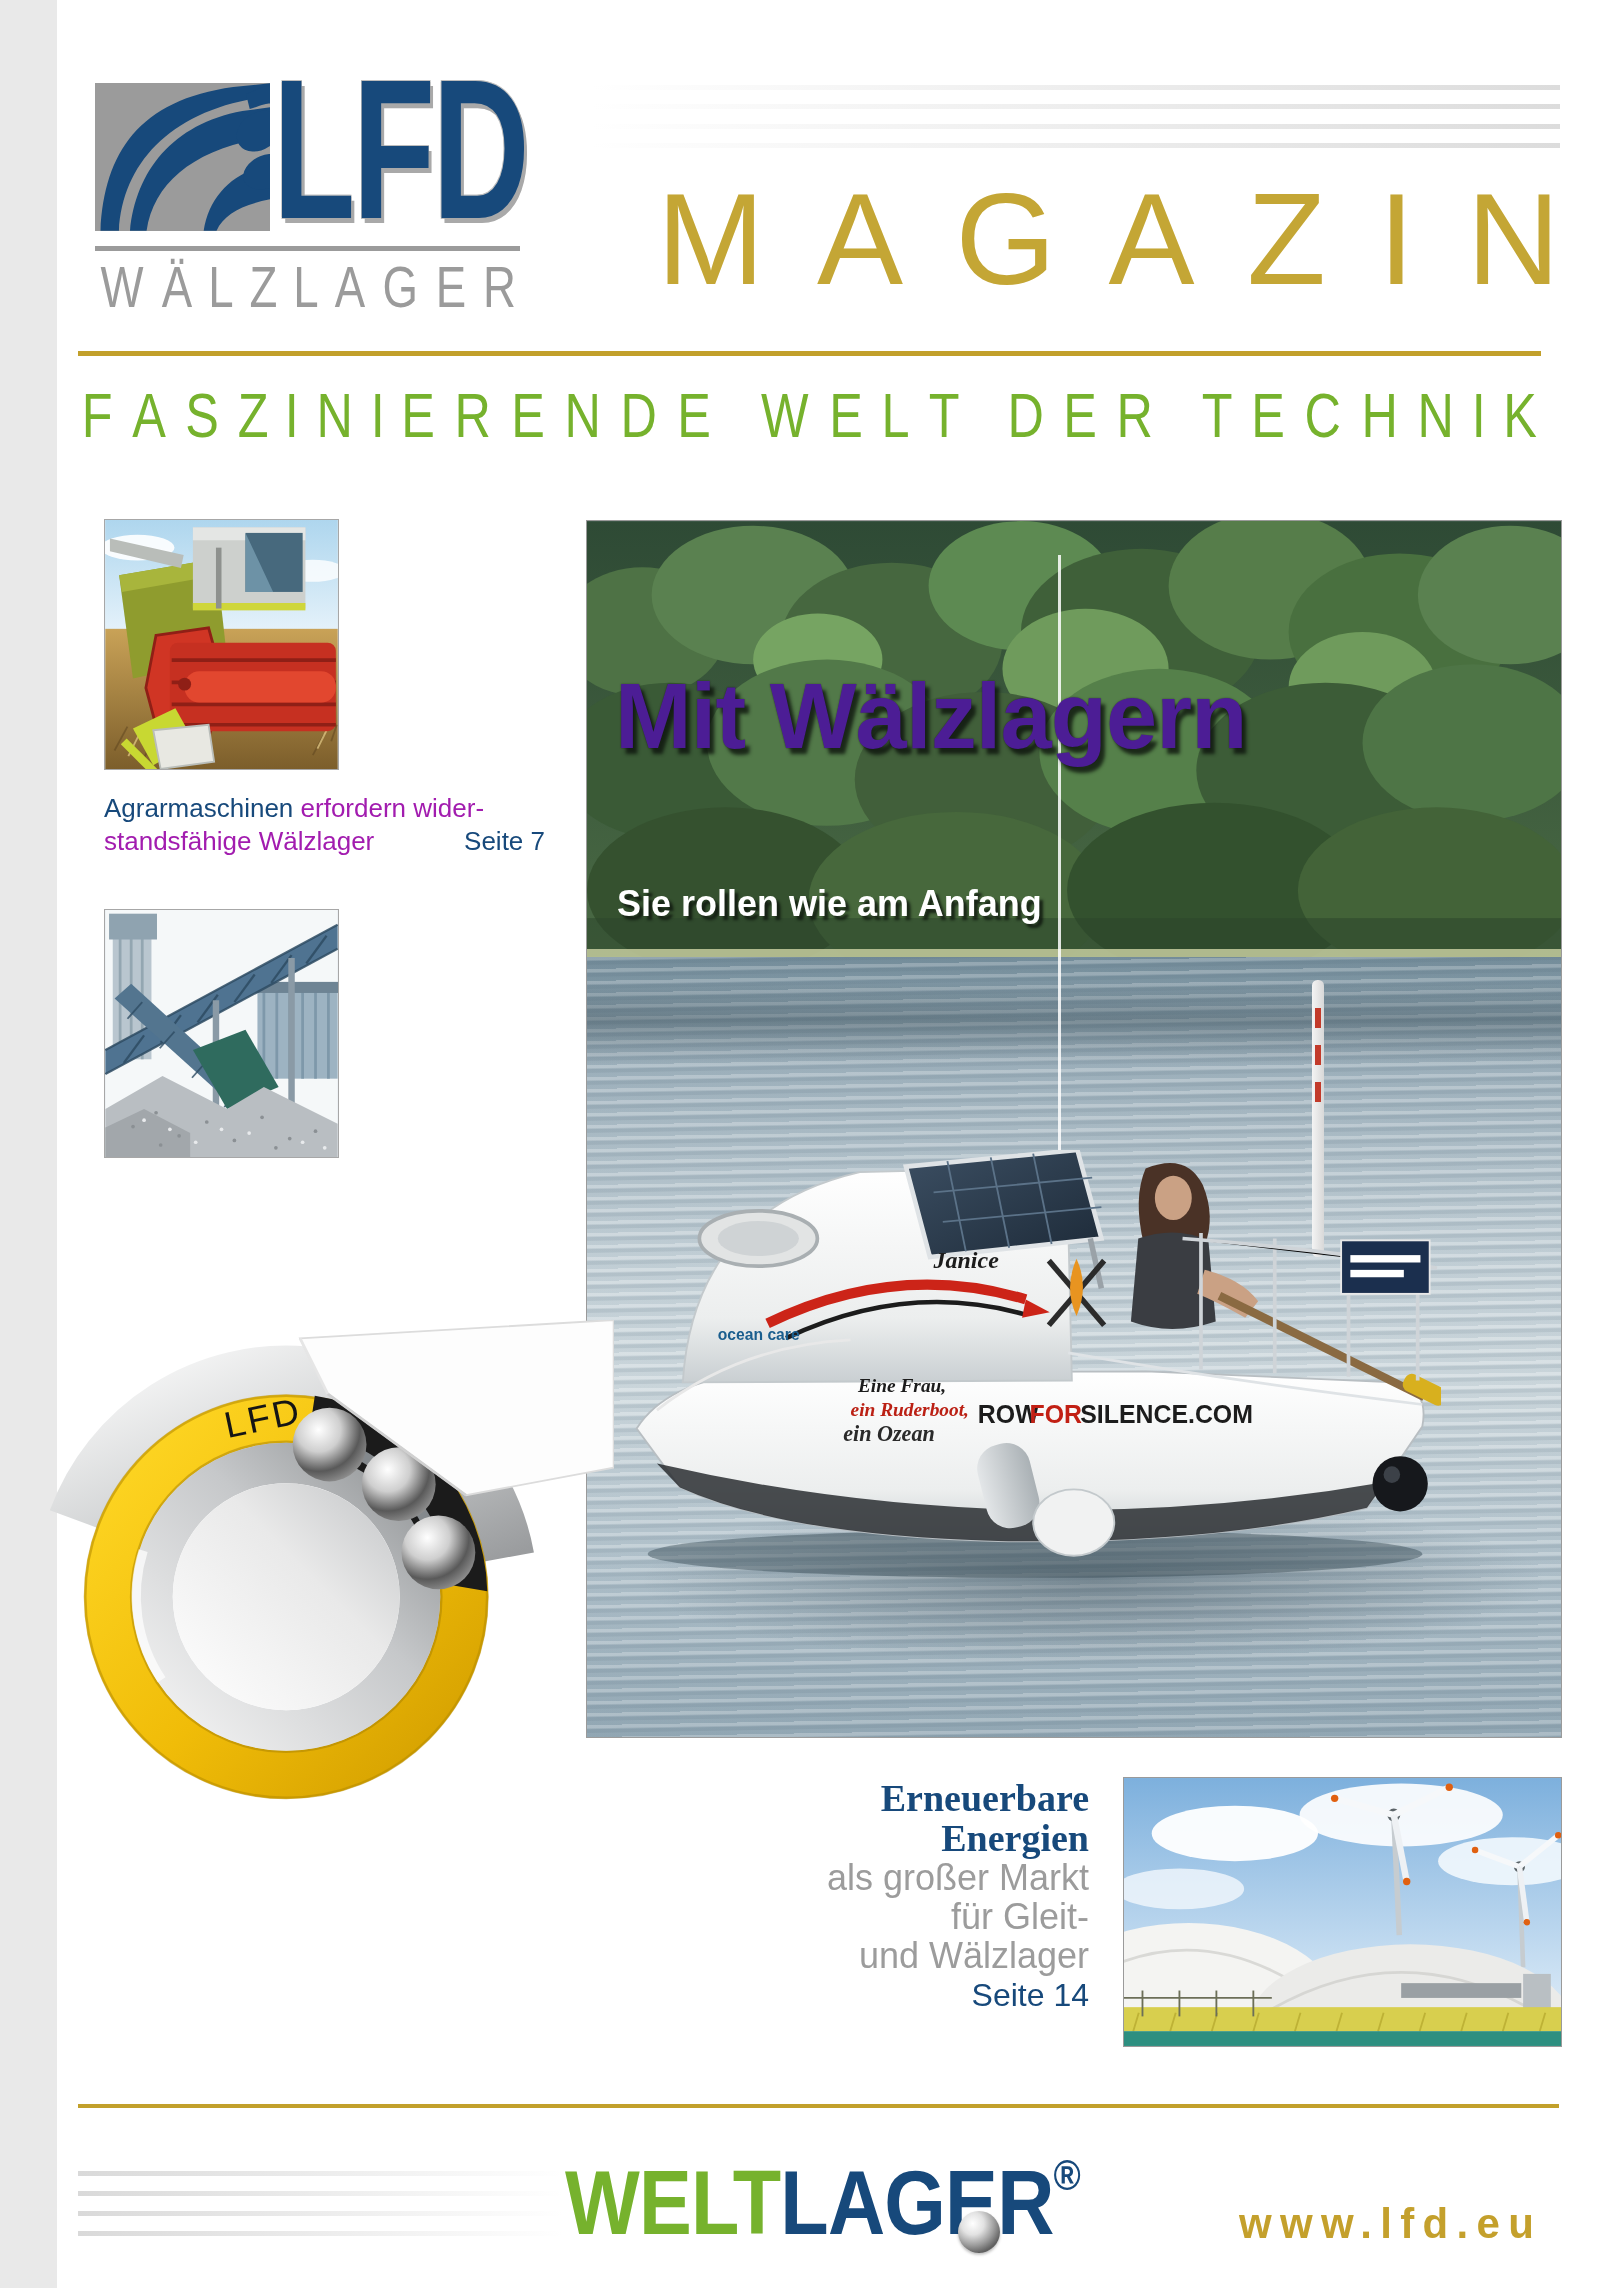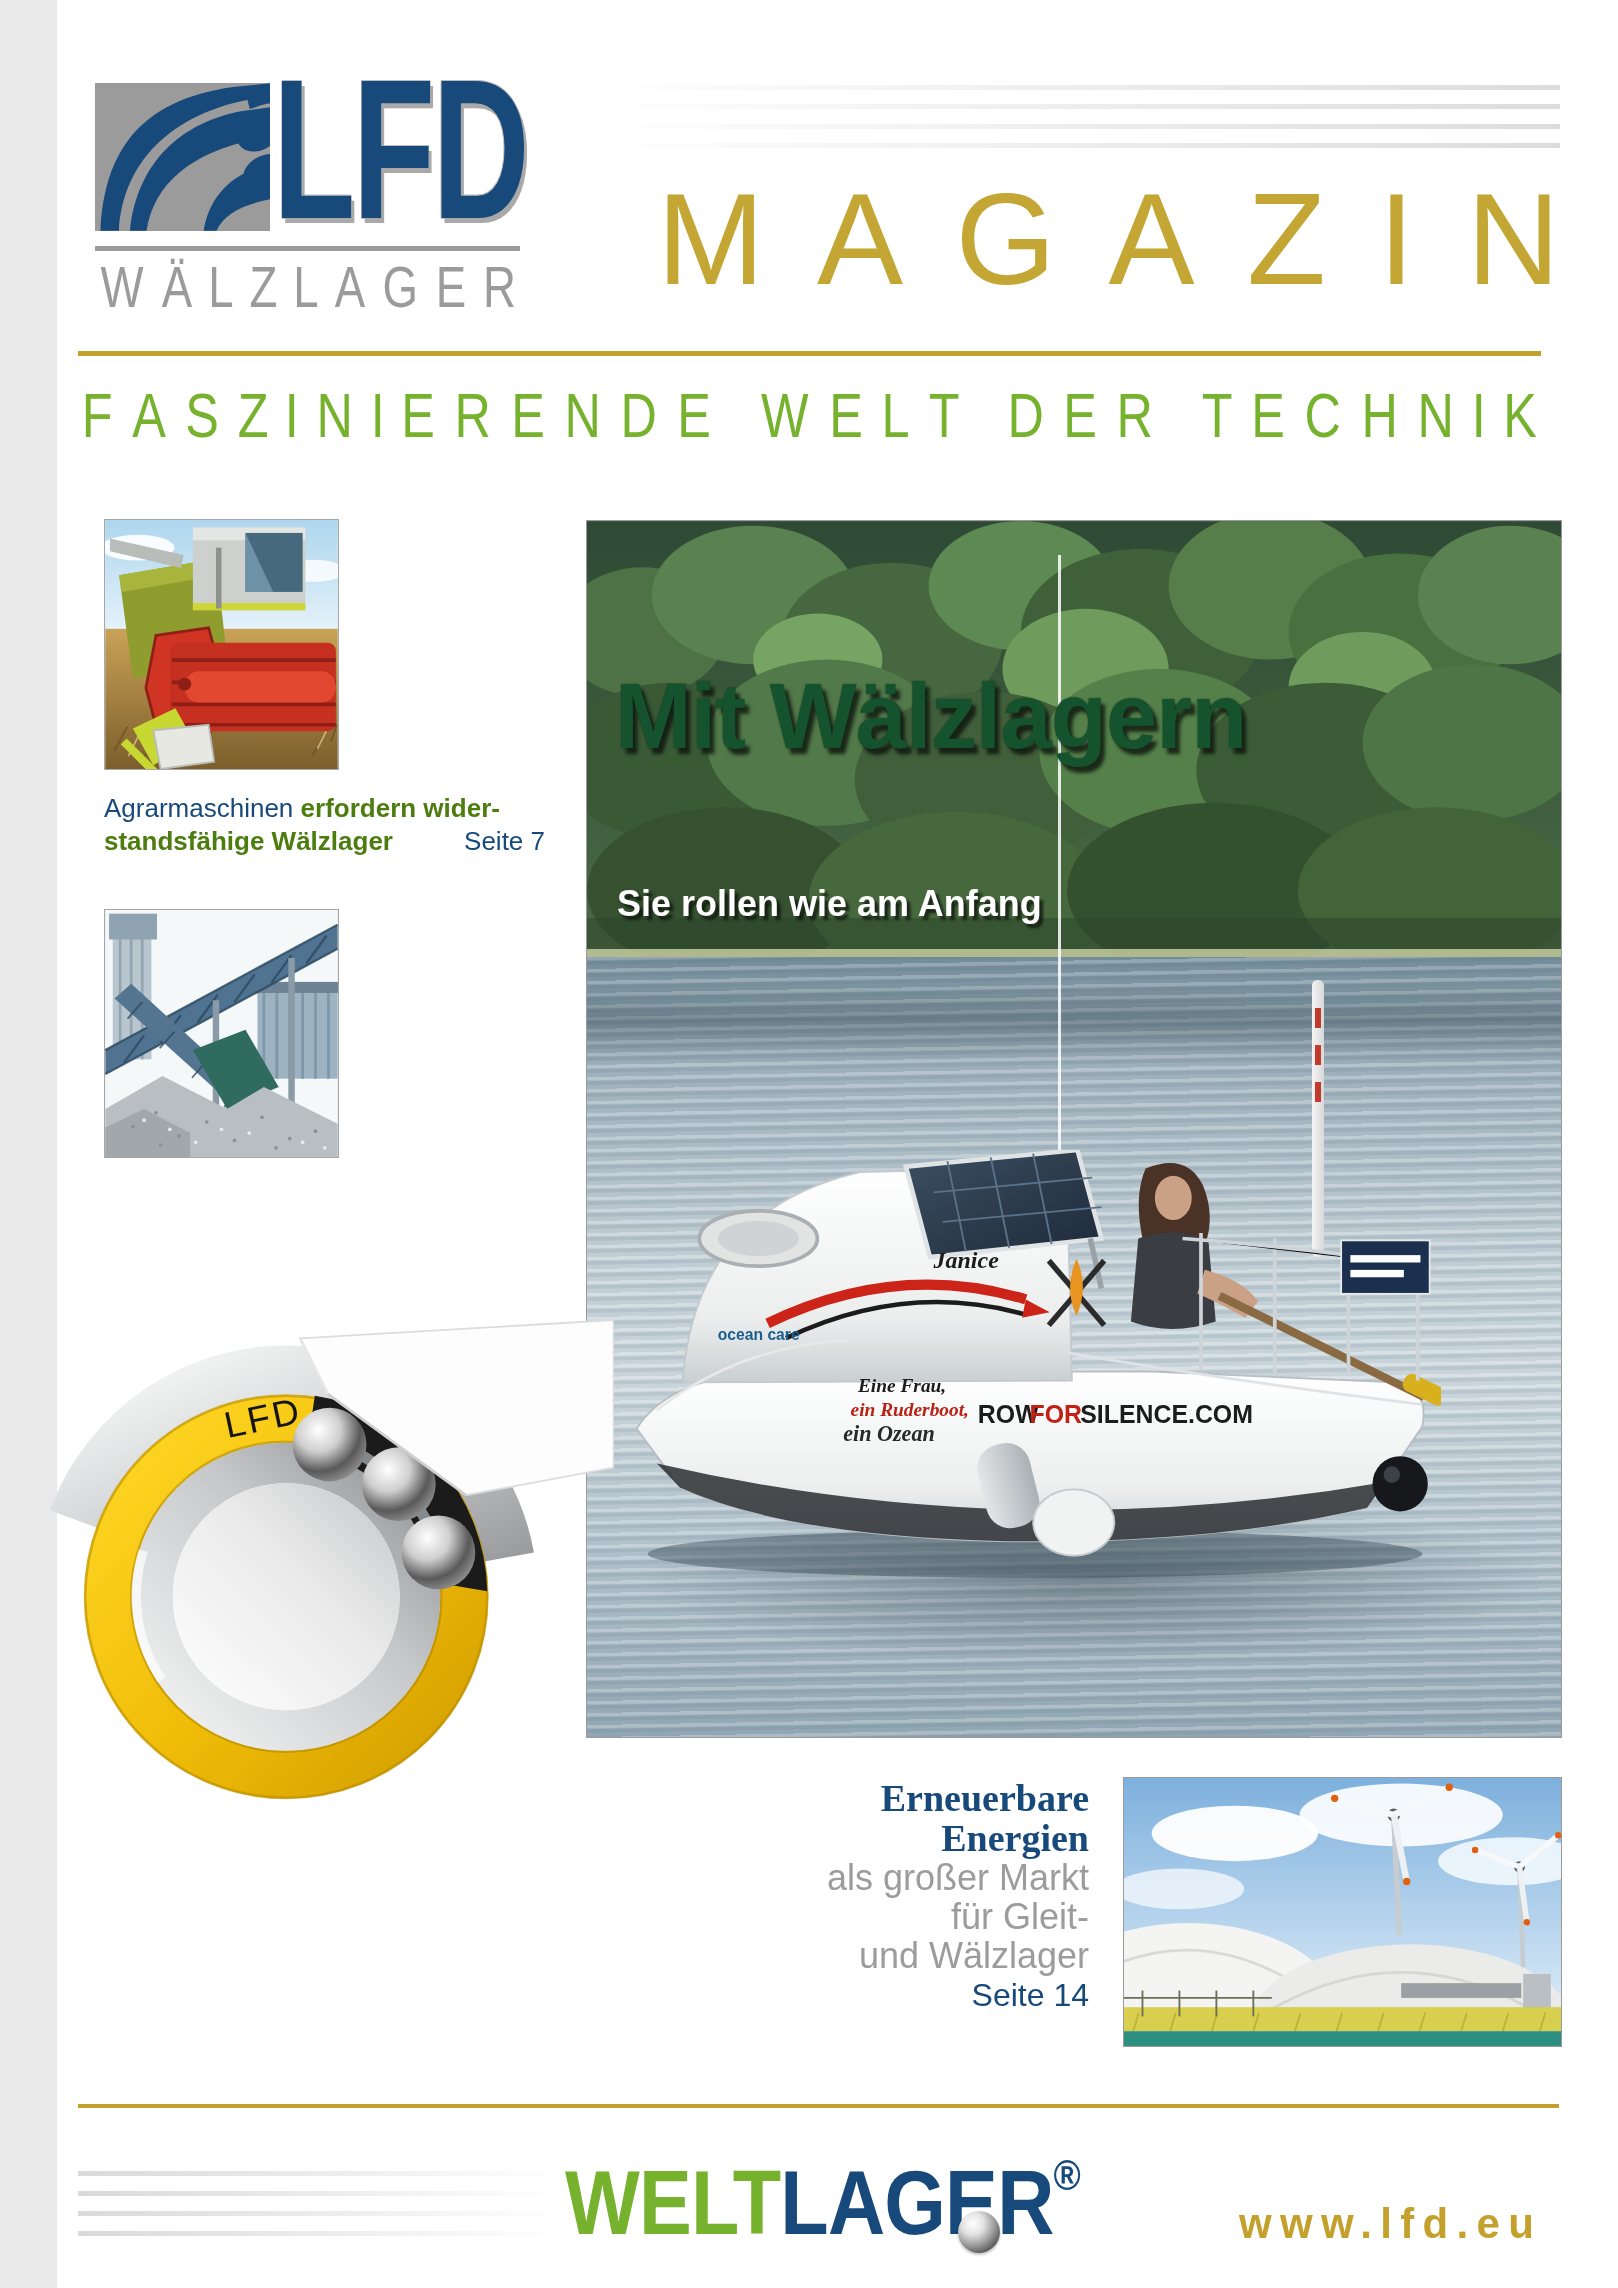--- a/index.html
+++ b/index.html
@@ -25,39 +25,39 @@
   .condensed span{transform:scaleX(.8);}
 
   
   .thumb{border:0.9px solid #a7a7a7;overflow:hidden;background:#dfe7ec;}
   .thumb1{left:104px;top:519px;width:233px;height:249px;}
   .thumb2{left:104px;top:909px;width:233px;height:247px;}
   .caption{width:441px;font-size:26px;line-height:33px;}
   .cap1{left:104px;top:792px;}
   .cap2{left:104px;top:1187px;}
   .cap-bold{font-weight:normal;color:#17497b;}
-  .cap-gray{color:#4d7c0f;font-weight:bold;}
+  .cap-gray{color:#a21caf;}
   .cap-flex{display:flex;justify-content:space-between;}
   .cap-page{color:#17497b;}
 
   
   .photo{left:586px;top:520px;width:974px;height:1216px;border:0.9px solid #9a9a9a;overflow:hidden;background:#9fb2bd;}
   .forest{left:0;top:0;width:974px;height:436px;}
   .shoreline{left:0;top:428px;width:974px;height:9.2px;background:#c6cc9f;opacity:.85;}
   .water{left:0;top:436px;width:974px;height:780px;
     background:
       radial-gradient(ellipse 646px 120px at 52% 80%, rgba(35,52,62,.38), rgba(35,52,62,0) 70%),
       repeating-linear-gradient(179deg, rgba(255,255,255,.26) 0 2.8px, rgba(118,138,152,.22) 4.6px 7.4px, rgba(170,185,195,.10) 8.3px 12px),
       linear-gradient(180deg,#6d8795 0%,#97abb7 12%,#c2cfd6 38%,#cdd8dd 55%,#aebfc9 78%,#8ea4b1 100%);}
   .water-darkband{left:0;top:461px;width:974px;height:83px;
     background:linear-gradient(180deg,rgba(50,70,80,0),rgba(50,70,80,.38) 45%,rgba(50,70,80,0));}
   .antenna{left:471px;top:34px;width:2.8px;height:605px;background:rgba(255,255,255,.85);}
   .flagpole{left:725px;top:459px;width:12px;height:277px;background:linear-gradient(90deg,#f4f4f4,#d8d8d8);border-radius:5.5px;}
   .flagpole i{position:absolute;left:2.8px;width:6.5px;height:20px;background:#c23a2a;display:block;}
-  .headline{left:28px;top:138px;font-size:92px;line-height:114px;font-weight:bold;color:#14532d;
+  .headline{left:28px;top:138px;font-size:92px;line-height:114px;font-weight:bold;color:#4c1d95;
             letter-spacing:-0.9px;text-shadow:4.6px 5.5px 3.7px rgba(12,18,12,.78),0 0 1.8px rgba(0,0,0,.45);white-space:nowrap;}
   .subhead{left:30px;top:362px;font-size:36px;font-weight:bold;color:#ffffff;
            text-shadow:3.7px 3.7px 2.8px rgba(12,18,12,.78);white-space:nowrap;}
 
   
   .renew{left:720px;top:1778px;width:369px;text-align:right;}
   .renew-title{font-size:38px;line-height:40px;font-weight:bold;color:#17497b;font-family:Liberation Serif, serif;}
   .renew-text{font-size:36px;line-height:39px;color:#9c9c9c;}
   .renew-page{font-size:32px;line-height:41px;color:#17497b;}
   .windimg{left:1123px;top:1777px;width:437px;height:268px;border:0.9px solid #9a9a9a;overflow:hidden;background:#cfe4f4;}

